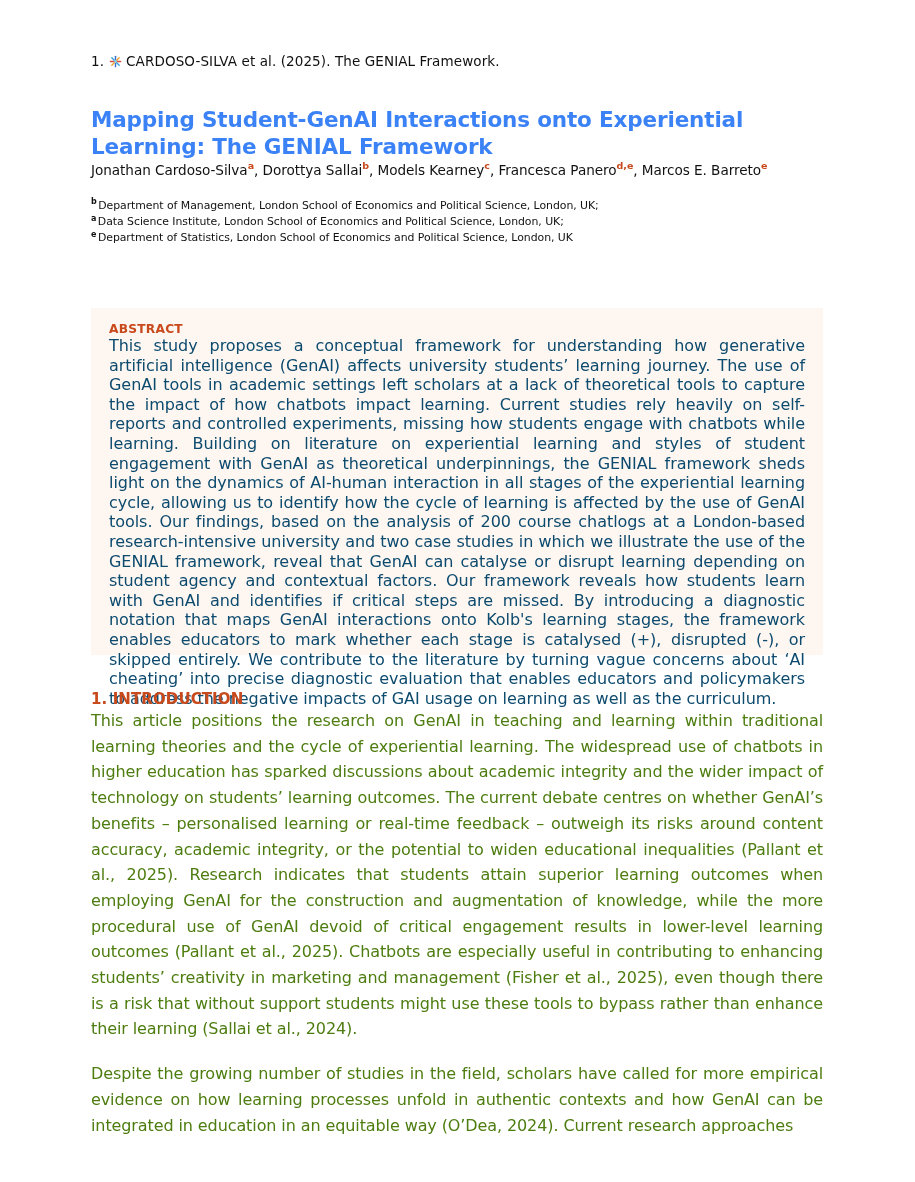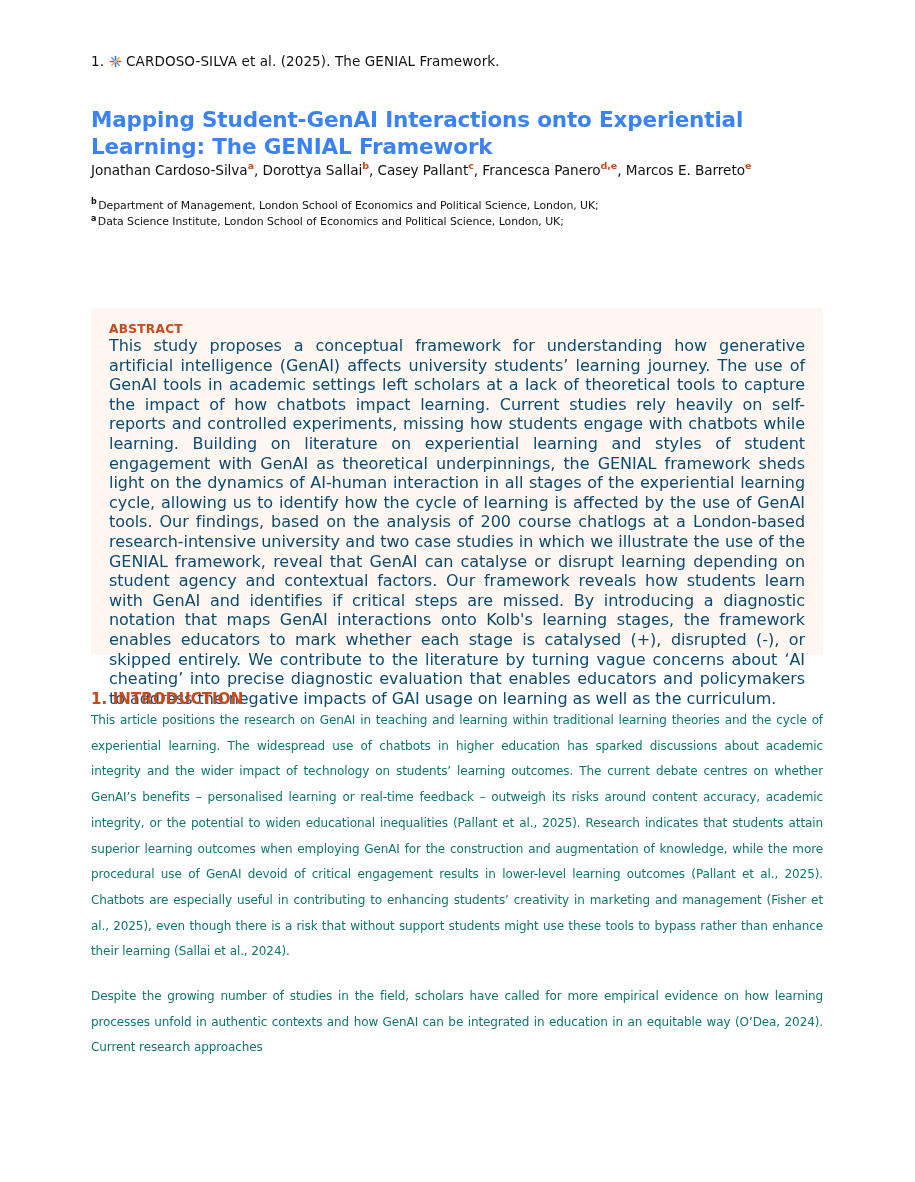--- a/index.html
+++ b/index.html
@@ -137,23 +137,23 @@
 
   
   .body-col {
     position: absolute;
     left: 91px;
     top: 708px;
     width: 732px;
   }
   .body-col p {
     margin: 0 0 19px 0;
-    font-size: 12px;
+    font-size: 16px;
     line-height: 25.7px;
-    color: #0f766e;
+    color: #4d7c0f;
     text-align: justify;
     text-justify: inter-word;
     letter-spacing: -0.1px;
   }
   .body-col p:last-child { margin-bottom: 12px; }
 </style>
 </head>
 <body>
 
 <div class="page">
@@ -166,26 +166,27 @@
           <line x1="5.2" y1="5.2" x2="18.8" y2="18.8" stroke="#39a2d9"></line>
           <line x1="18.8" y1="5.2" x2="5.2" y2="18.8" stroke="#f0a32e"></line>
         </g>
         <circle cx="12" cy="12" r="2.6" fill="#8fd0e8"></circle>
       </svg></span><span>CARDOSO-SILVA et al. (2025). The GENIAL Framework.</span>
   </div>
 
   <h1 class="title">Mapping Student-GenAI Interactions onto Experiential Learning: The GENIAL Framework</h1>
 
   <div class="authors">
-    <span><span>Jonathan Cardoso-Silva</span><sup>a</sup></span><span>, </span><span><span>Dorottya Sallai</span><sup>b</sup></span><span>, </span><span><span>Casey Pallant</span><sup>c</sup></span><span>, </span><span><span>Francesca Panero</span><sup>d,e</sup></span><span>, </span><span><span>Marcos E. Barreto</span><sup>e</sup></span>
+    <span><span>Jonathan Cardoso-Silva</span><sup>a</sup></span><span>, </span><span><span>Dorottya Sallai</span><sup>b</sup></span><span>, </span><span><span>Models Kearney</span><sup>c</sup></span><span>, </span><span><span>Francesca Panero</span><sup>d,e</sup></span><span>, </span><span><span>Marcos E. Barreto</span><sup>e</sup></span>
   </div>
 
   <div class="affiliations">
     <div class="aff"><sup>b</sup><span>Department of Management, London School of Economics and Political Science, London, UK;</span></div>
     <div class="aff"><sup>a</sup><span>Data Science Institute, London School of Economics and Political Science, London, UK;</span></div>
+    <div class="aff"><sup>e</sup><span>Department of Statistics, London School of Economics and Political Science, London, UK</span></div>
   </div>
 
   <section class="abstract-box">
     <div class="abstract-label">ABSTRACT</div>
     <div class="abstract-body">This study proposes a conceptual framework for understanding how generative artificial intelligence (GenAI) affects university students’ learning journey. The use of GenAI tools in academic settings left scholars at a lack of theoretical tools to capture the impact of how chatbots impact learning. Current studies rely heavily on self-reports and controlled experiments, missing how students engage with chatbots while learning.  Building on literature on experiential learning and styles of student engagement with GenAI as theoretical underpinnings, the GENIAL framework sheds light on the dynamics of AI-human interaction in all stages of the experiential learning cycle, allowing us to identify how the cycle of learning is affected by the use of GenAI tools. Our findings, based on the analysis of 200 course chatlogs at a London-based research-intensive university and two case studies in which we illustrate the use of the GENIAL framework, reveal that GenAI can catalyse or disrupt learning depending on student agency and contextual factors. Our framework reveals how students learn with GenAI and identifies if critical steps are missed. By introducing a diagnostic notation that maps GenAI interactions onto Kolb's learning stages, the framework enables educators to mark whether each stage is catalysed (+), disrupted (-), or skipped entirely. We contribute to the literature by turning vague concerns about ‘AI cheating’ into precise diagnostic evaluation that enables educators and policymakers to address the negative impacts of GAI usage on learning as well as the curriculum.</div>
   </section>
 
   <h2 class="section-heading">1. INTRODUCTION</h2>
 
   <div class="body-col">

